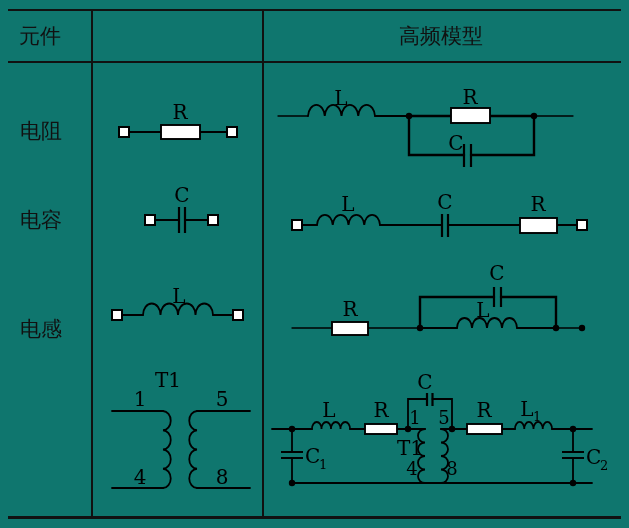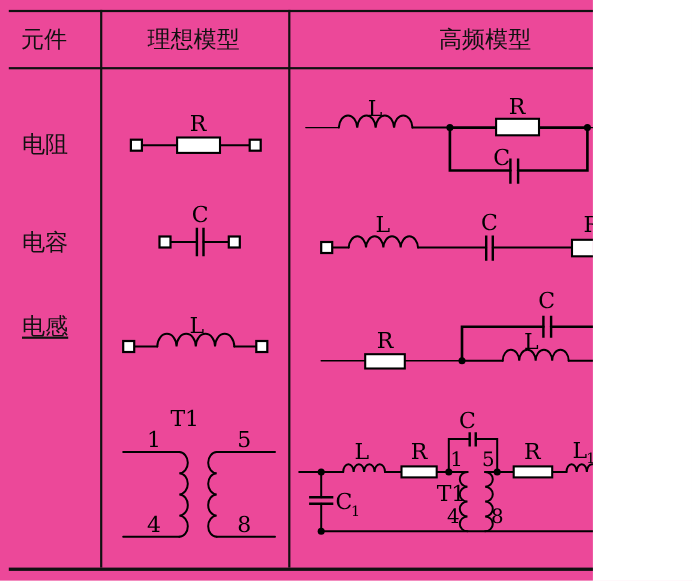--- a/index.html
+++ b/index.html
@@ -1,16 +1,16 @@
 <!DOCTYPE html>
 <html><head>
 <meta charset="utf-8">
 <style>
   html,body{margin:0;padding:0;background:#fff;}
-  .stage{position:relative;width:539px;height:528px;background:#ec4899;overflow:hidden;
+  .stage{position:relative;width:629px;height:528px;background:#0f766e;overflow:hidden;
          font-family:"Liberation Sans","DejaVu Sans",sans-serif;color:#000;}
   .hline,.vline{position:absolute;background:#111;}
   .cjk{position:absolute;transform:translate(-50%,-50%);font-size:21px;color:#111;white-space:nowrap;}
   .diagram-svg{position:absolute;left:0;top:0;}
   .diagram-svg text{font-family:"DejaVu Serif","Liberation Serif",serif;fill:#000;}
   .lbl{font-size:20px;}
   .pin{font-size:18px;}
   .sub{font-size:13px;}
   .wire{stroke:#000;fill:none;stroke-width:1.8;stroke-linecap:round;}
   .thin{stroke-width:1.3;}
@@ -25,26 +25,25 @@
 
 <div class="stage">
 
   <div class="hline" style="left:8px;top:9px;width:613px;height:2px;"></div>
   <div class="hline" style="left:8px;top:61px;width:613px;height:2px;"></div>
   <div class="hline" style="left:8px;top:516px;width:613px;height:3px;"></div>
   <div class="vline" style="left:91px;top:9px;width:2px;height:507px;"></div>
   <div class="vline" style="left:262px;top:9px;width:2px;height:507px;"></div>
 
   <div class="cjk" style="left:40px;top:36px;">元件</div>
-  <div class="cjk" style="left:176px;top:36px;">理想模型</div>
   <div class="cjk" style="left:441px;top:36px;font-family:Liberation Mono, monospace;">高频模型</div>
 
   <div class="cjk" style="left:41px;top:131px;">电阻</div>
   <div class="cjk" style="left:41px;top:220px;">电容</div>
-  <div class="cjk" style="left:41px;top:297px;text-decoration:underline;">电感</div>
+  <div class="cjk" style="left:41px;top:329px;">电感</div>
 
   <svg class="diagram-svg" width="629" height="528" viewBox="0 0 629 528">
 
     <g>
       <path class="wire" d="M129,132 H161 M200,132 H227"></path>
       <rect class="term" x="119" y="127" width="10" height="10"></rect>
       <rect class="term" x="227" y="127" width="10" height="10"></rect>
       <rect class="box" x="161" y="125" width="39" height="14"></rect>
       <text class="lbl" x="180" y="119" text-anchor="middle">R</text>
     </g>

